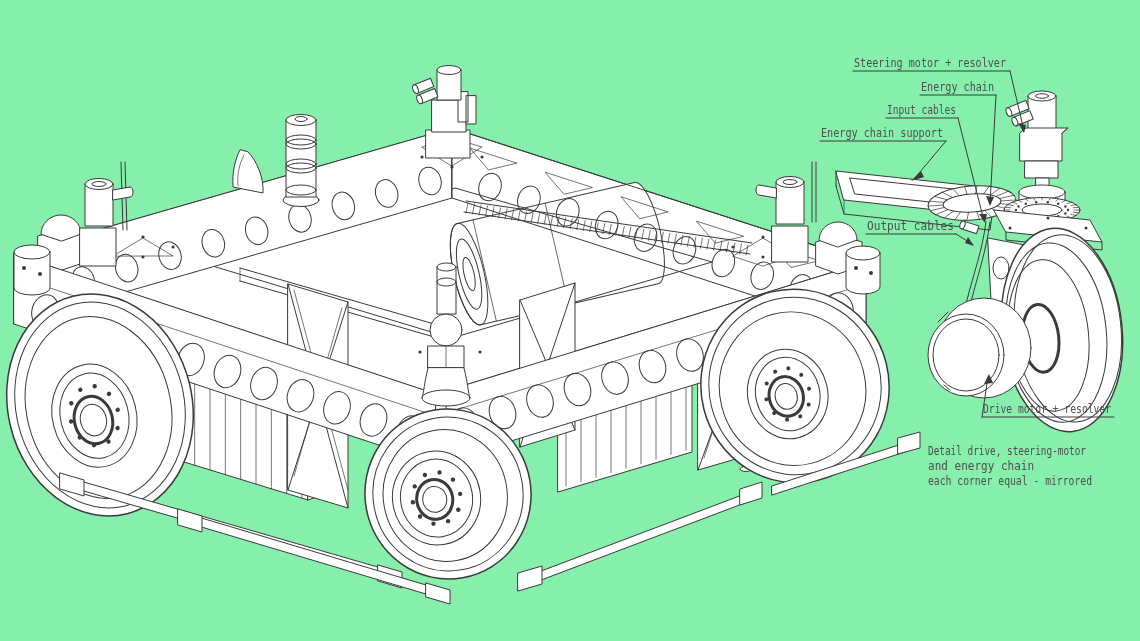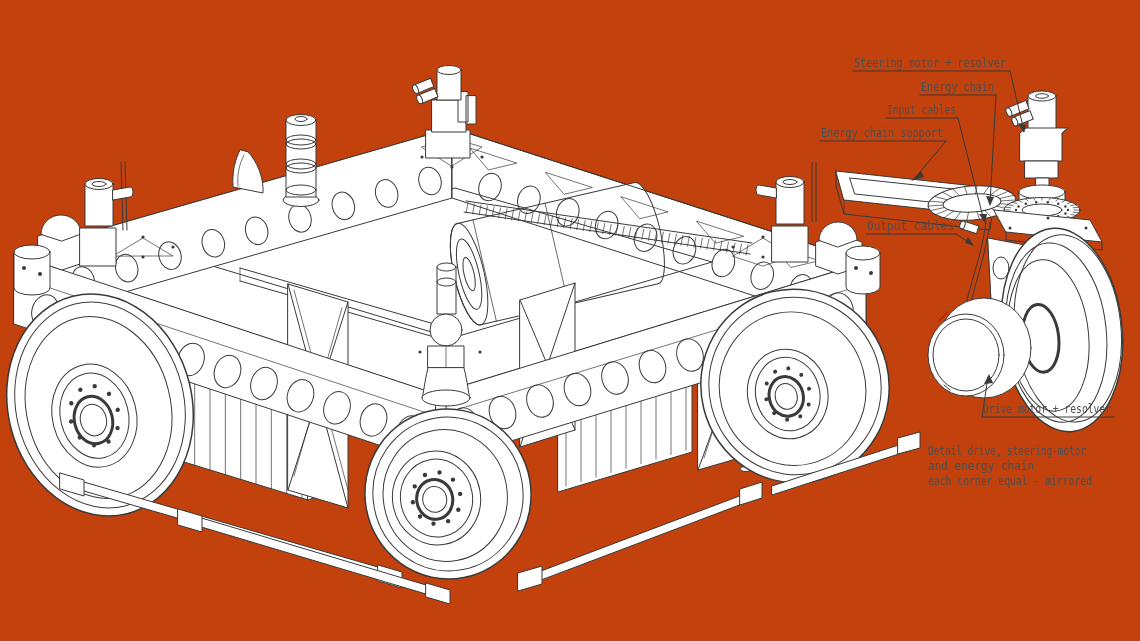--- a/index.html
+++ b/index.html
@@ -1,16 +1,16 @@
 <!DOCTYPE html>
 <html><head>
 <meta charset="utf-8">
 <style>
   html,body{margin:0;padding:0;background:#fff;}
-  #stage{position:relative;width:1140px;height:641px;background:#c2410c;overflow:hidden;
+  #stage{position:relative;width:1140px;height:641px;background:#86efac;overflow:hidden;
          font-family:"DejaVu Sans Mono","Liberation Mono",monospace;}
   svg{position:absolute;left:0;top:0;}
   .ln{fill:none;stroke:#3a3a3a;stroke-width:1;stroke-linejoin:round;stroke-linecap:round;}
   .fw{fill:#ffffff;stroke:#3a3a3a;stroke-width:1;stroke-linejoin:round;stroke-linecap:round;}
   .fd{fill:#3a3a3a;stroke:none;}
   .thick{stroke-width:1.5;}
   .thin{stroke-width:.7;}
   .bold3{stroke-width:3;}
   .cad{font-family:"DejaVu Sans Mono","Liberation Mono",monospace;font-size:12px;fill:#4f4f4f;stroke:none;}
 </style>

